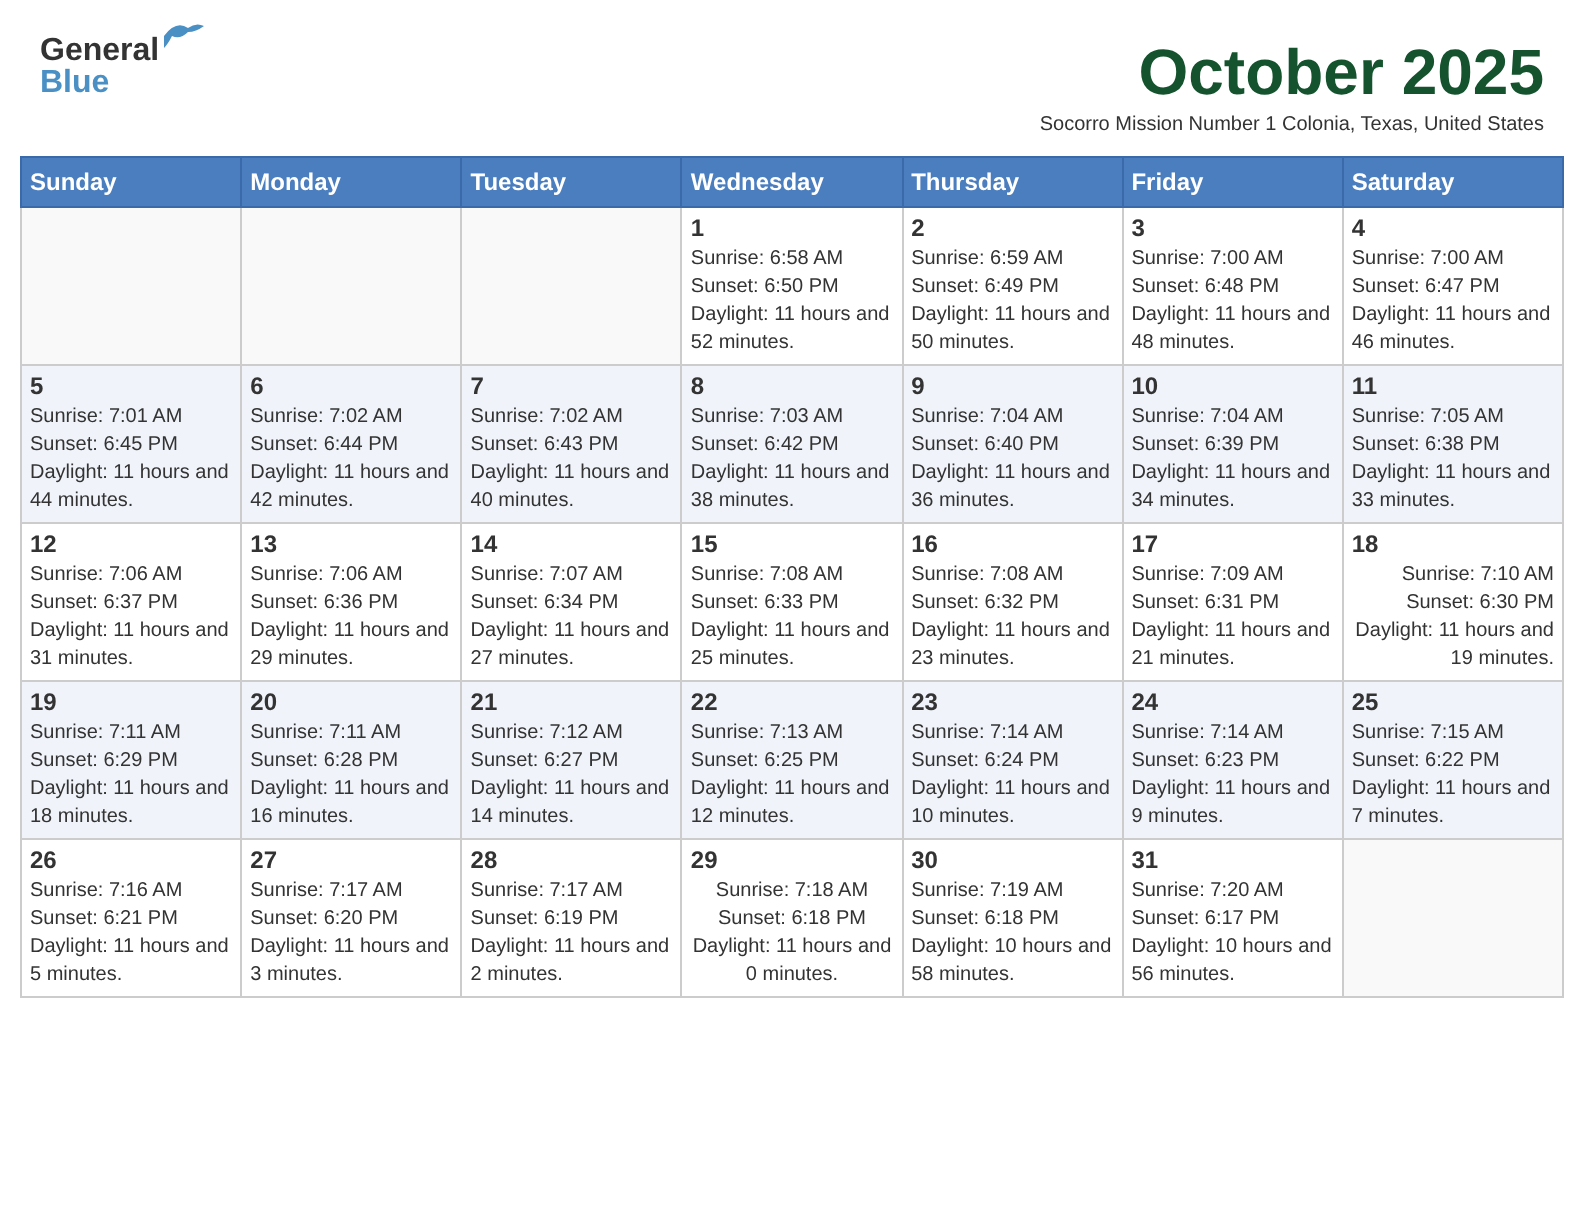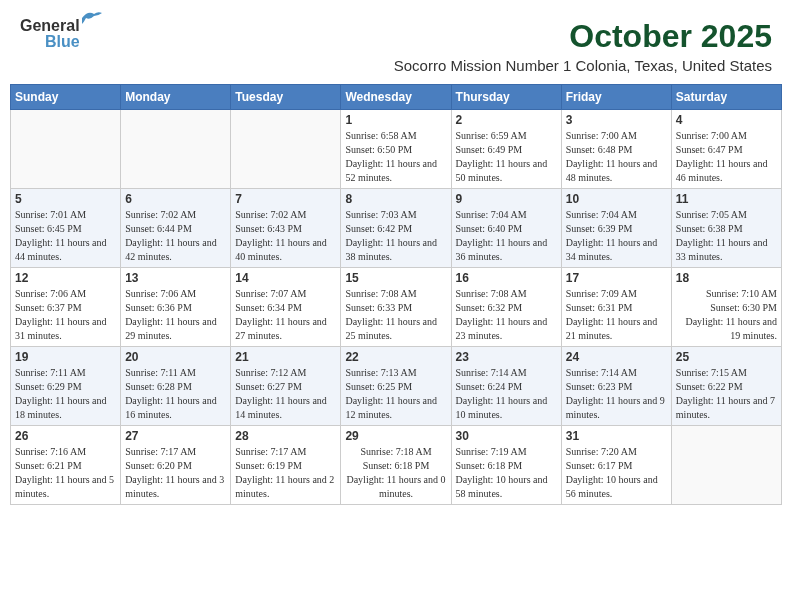--- a/index.html
+++ b/index.html
@@ -18,21 +18,21 @@
     }
     .title-section {
       text-align: right;
     }
     .month-title {
       font-size: 32px;
       font-weight: bold;
       color: #14532d;
     }
     .subtitle {
-      font-size: 15px;
+      font-size: 10px;
       color: #333;
       margin-top: 2px;
     }
     .calendar {
       width: 100%;
       border-collapse: collapse;
       margin-top: 6px;
       padding-left: 16px;
     }
     .calendar th {
@@ -59,21 +59,20 @@
     }
     .day-number {
       font-size: 12px;
       font-weight: bold;
       margin-bottom: 2px;
       display: block;
     }
     .cell-text {
       font-size: 10px;
       line-height: 1.4;
-      font-family: Liberation Serif, serif;
     }
     tr:nth-child(even) td { background: #f0f4fa; }
     tr:nth-child(odd) td { background: #fff; }
     tr:nth-child(even) td.empty { background: #eef2f8; }
     .logo-container {
       display: flex;
       align-items: center;
     }
     .logo-words {
       display: flex;
@@ -81,21 +80,21 @@
       line-height: 1.0;
     }
     .logo-general { font-size: 16px; font-weight: bold; color: #333; }
     .logo-blue { font-size: 16px; font-weight: bold; color: #4a90c4; }
   </style>
 </head>
 <body>
 
 <div class="header">
   <div class="logo-container">
-    <div style="position:relative; display:inline-block;text-align:right;">
+    <div style="position:relative; display:inline-block;">
       <div class="logo-words">
         <span class="logo-general">General</span>
         <span class="logo-blue">Blue</span>
       </div>
       <svg style="position:absolute; top:-8px; right:-22px;" width="22" height="16" viewBox="0 0 22 16">
         <path d="M2,8 Q8,0 14,4 Q18,1 22,3 Q18,6 14,6 Q10,10 6,8 Q4,12 2,14 Z" fill="#4a90c4"></path>
       </svg>
     </div>
   </div>
   <div class="title-section">

